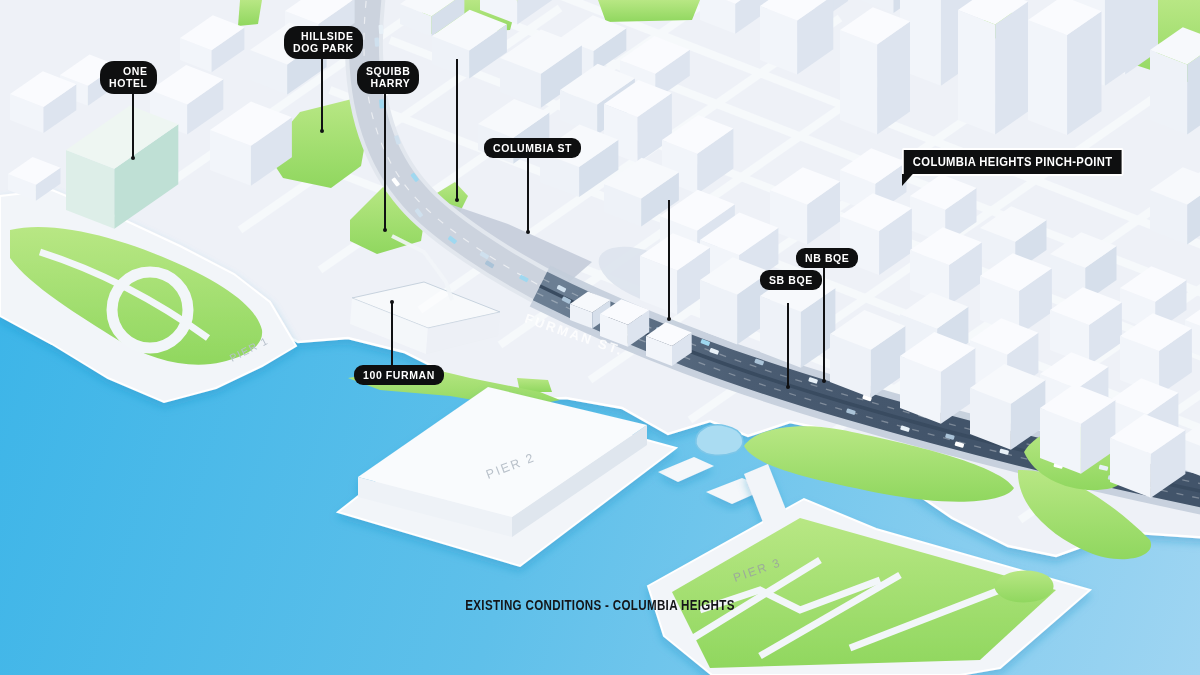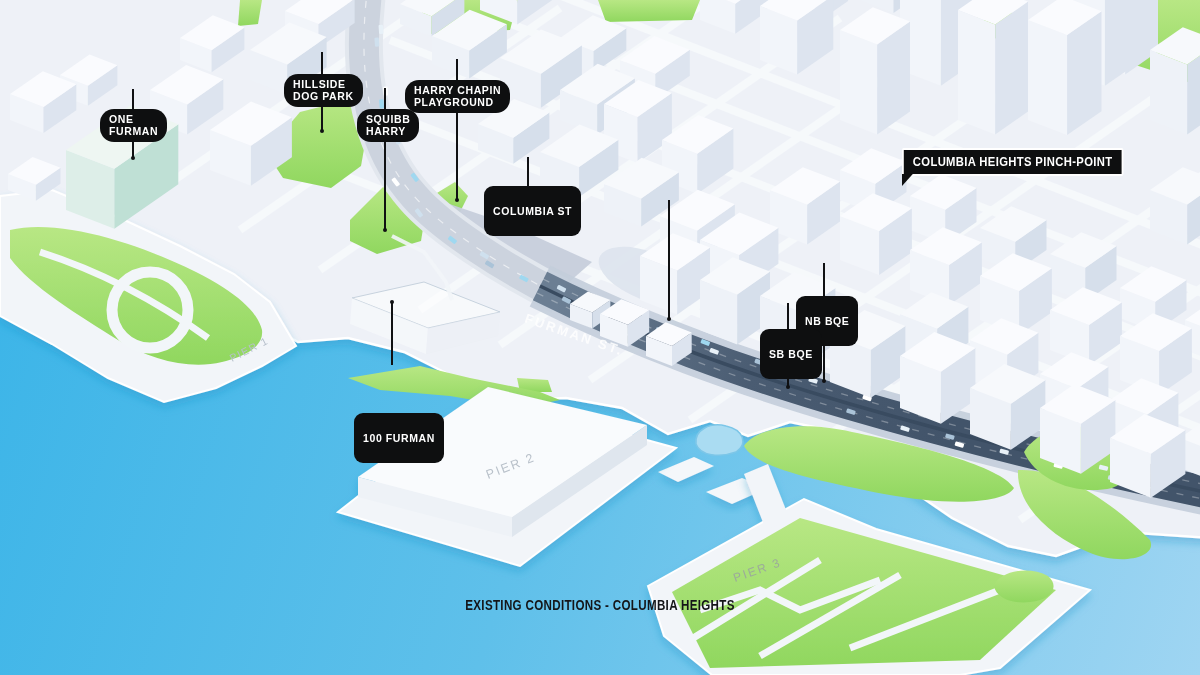--- a/index.html
+++ b/index.html
@@ -1,23 +1,23 @@
 <!DOCTYPE html>
 <html><head>
 <meta charset="utf-8">
 <style>
   html,body{margin:0;padding:0;background:#222;}
   #stage{position:relative;width:1200px;height:675px;overflow:hidden;
          font-family:"Liberation Sans",sans-serif;background:#41b6e8;}
   #scene{position:absolute;inset:0;}
   
   .pill{position:absolute;background:#0e0f10;color:#fff;font-weight:700;
-        font-size:10.5px;line-height:1.18;letter-spacing:.6px;text-align:left;
-        padding:4px 9px;border-radius:14px;white-space:pre-line;z-index:30;margin-top:48px;}
-  .pill.single{border-radius:9px;padding:19px 9px;}
+        font-size:10.5px;line-height:1.18;letter-spacing:.6px;text-align:right;
+        padding:4px 9px;border-radius:14px;white-space:pre-line;z-index:30;}
+  .pill.single{border-radius:9px;padding:4px 9px;}
   .flag{position:absolute;background:#0e0f10;color:#fff;font-weight:700;
         font-size:12.5px;letter-spacing:.4px;padding:5px 10px;border:2px solid #fff;
         border-radius:2px;white-space:nowrap;z-index:30;
         transform:scaleX(.9);transform-origin:left center;}
   .flag::after{content:'';position:absolute;left:-2px;bottom:-12px;width:0;height:0;
         border-top:12px solid #0e0f10;border-right:12px solid transparent;}
   .leader{position:absolute;width:2px;background:#101113;z-index:25;}
   .leader::after{content:'';position:absolute;left:-1px;bottom:-2px;width:4px;height:4px;
         border-radius:50%;background:#101113;}
   .leader.up::after{bottom:auto;top:-2px;}
@@ -386,44 +386,42 @@
       </g>
 
   <text transform="translate(524,322) rotate(19)" font-size="13" font-weight="600" fill="#ffffff" opacity=".85" letter-spacing="2.5">FURMAN ST.</text>
   <text transform="translate(232,362) rotate(-27)" font-size="10.5" fill="#b6c0cb" letter-spacing="1.5">PIER 1</text>
   <text transform="translate(488,479) rotate(-21)" font-size="12.5" fill="#b9c1ca" letter-spacing="2">PIER 2</text>
   <text transform="translate(735,582) rotate(-19)" font-size="12" fill="#9cab9a" letter-spacing="2">PIER 3</text>
 </svg>
 
   <div class="leader" style="left:132px;top:89px;height:69px"></div>
   <div class="pill" style="left:100px;top:61px">ONE
-FURMAN</div>
+HOTEL</div>
 
   <div class="leader" style="left:321px;top:52px;height:79px"></div>
   <div class="pill" style="left:284px;top:26px">HILLSIDE
 DOG PARK</div>
 
   <div class="leader" style="left:384px;top:88px;height:142px"></div>
   <div class="pill" style="left:357px;top:61px">SQUIBB
 HARRY</div>
 
   <div class="leader" style="left:456px;top:59px;height:141px"></div>
-  <div class="pill" style="left:405px;top:32px">HARRY CHAPIN
-PLAYGROUND</div>
 
   <div class="leader" style="left:527px;top:157px;height:75px"></div>
   <div class="pill single" style="left:484px;top:138px">COLUMBIA ST</div>
 
   <div class="leader" style="left:668px;top:200px;height:119px"></div>
 
   <div class="flag" style="left:902px;top:148px">COLUMBIA HEIGHTS PINCH-POINT</div>
 
   <div class="leader" style="left:823px;top:263px;height:118px"></div>
   <div class="pill single" style="left:796px;top:248px">NB BQE</div>
 
   <div class="leader" style="left:787px;top:303px;height:84px"></div>
-  <div class="pill single" style="left:760px;top:281px">SB BQE</div>
+  <div class="pill single" style="left:760px;top:270px">SB BQE</div>
 
   <div class="leader up" style="left:391px;top:302px;height:63px"></div>
   <div class="pill single" style="left:354px;top:365px">100 FURMAN</div>
 
   <div id="caption">EXISTING CONDITIONS - COLUMBIA HEIGHTS</div>
 </div>
 
 </body></html>

